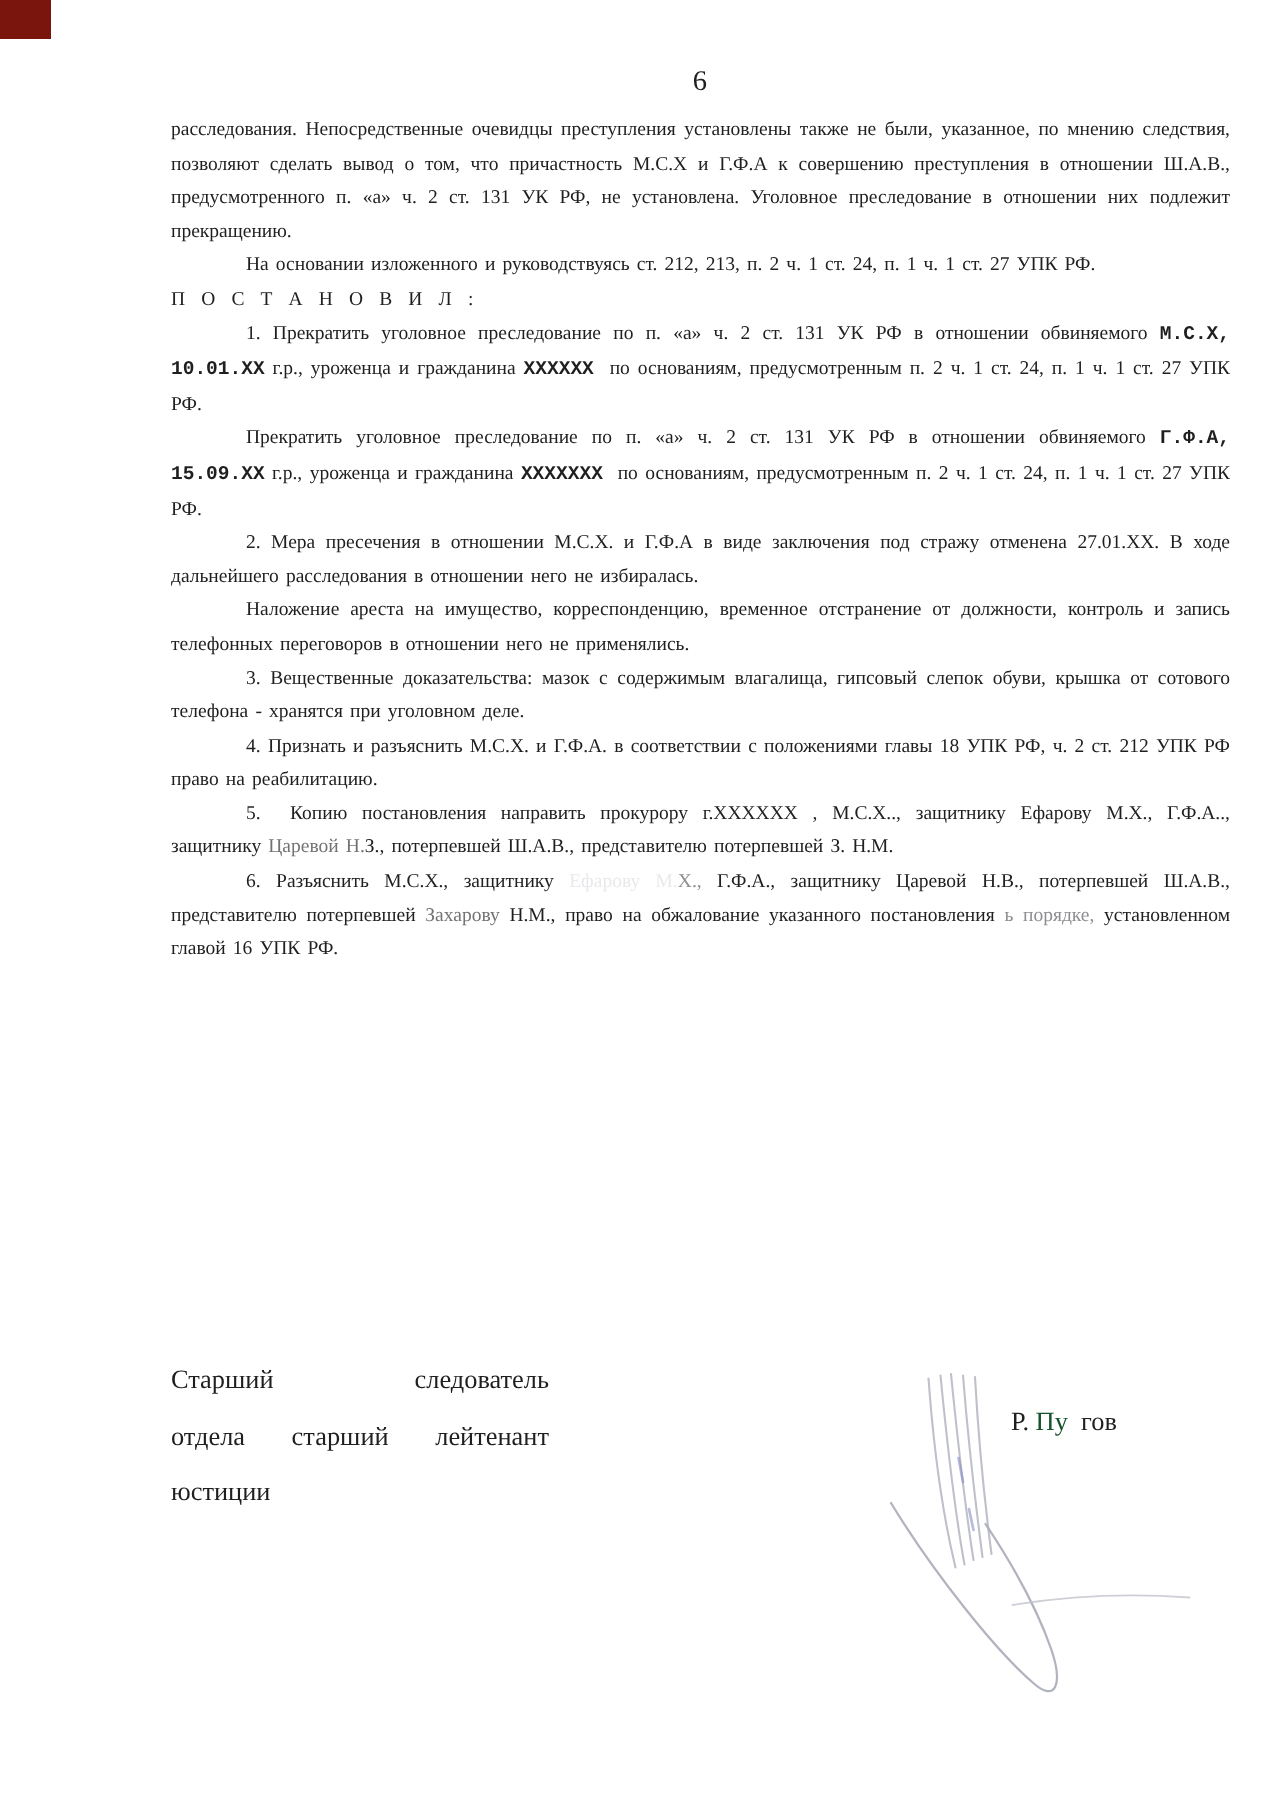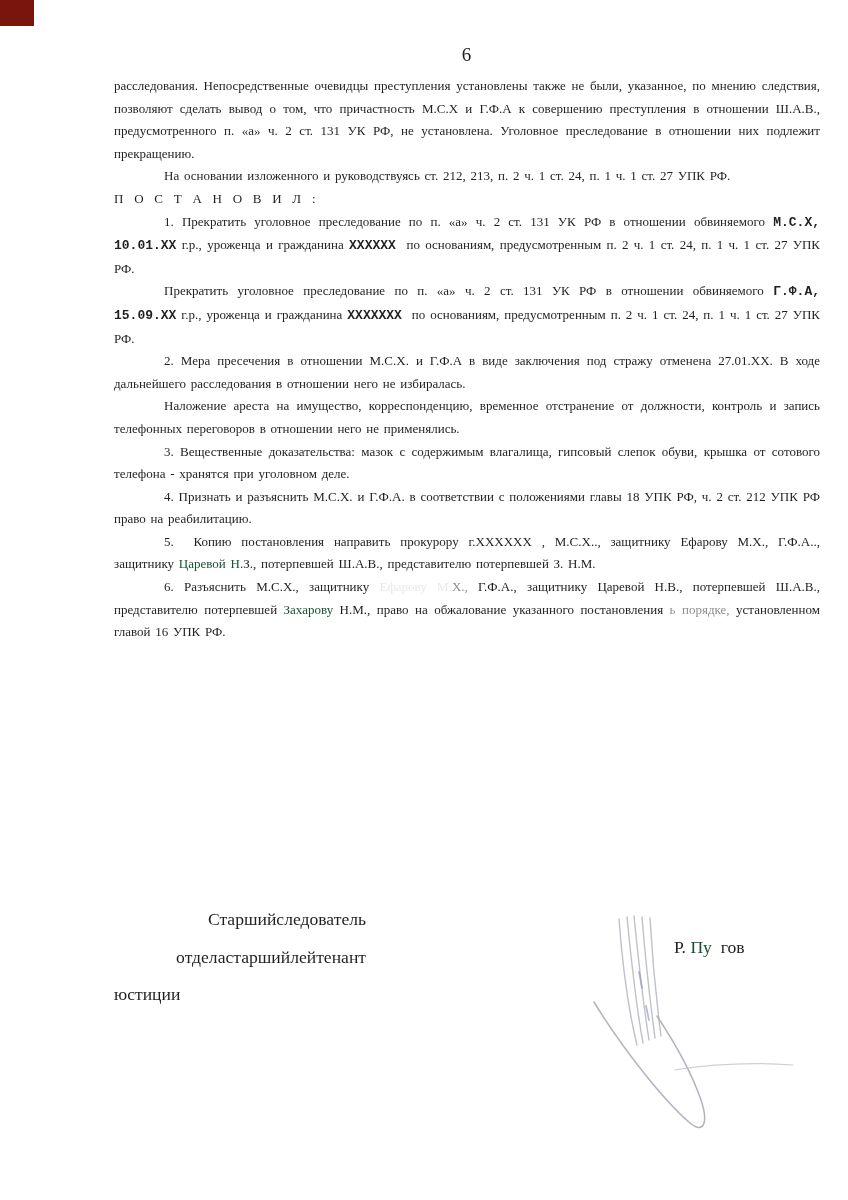--- a/index.html
+++ b/index.html
@@ -36,30 +36,30 @@
   p.indent{text-indent:50px;}
   .heading{
     margin:7px 0 8px 0;
     font-size:18.5px;
     line-height:24px;
     text-align:center;
     letter-spacing:3px;
     text-indent:0;
   }
   .bold{font-weight:bold;font-family:Liberation Mono, monospace;}
-  .ghost{color:#14532d;}        
+  .ghost{color:#737373;}        
   .ghost-light{color:#e9e9ec;}  
   .dim{color:#8e8e92;}          
   .sig-block{
     position:absolute;left:114px;top:908px;
     width:252px;
     font-size:17.6px;
   }
   .sig-row{
-    display:flex;justify-content:flex-end;
+    display:flex;justify-content:space-between;
     margin-bottom:14.5px;
     line-height:23px;
   }
   .sig-row.single{justify-content:flex-start;}
   .sig-name{
     position:absolute;left:674px;top:936px;
     font-size:17.6px;line-height:22px;
     white-space:nowrap;
   }
   .sig-name .ghost{color:#14532d;}

